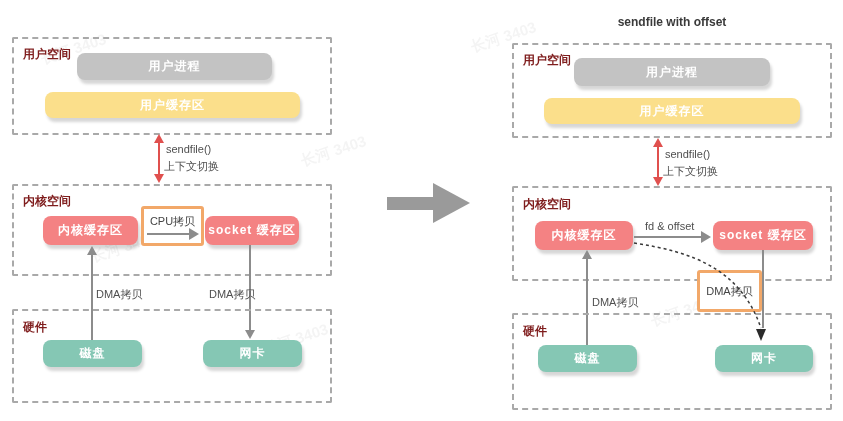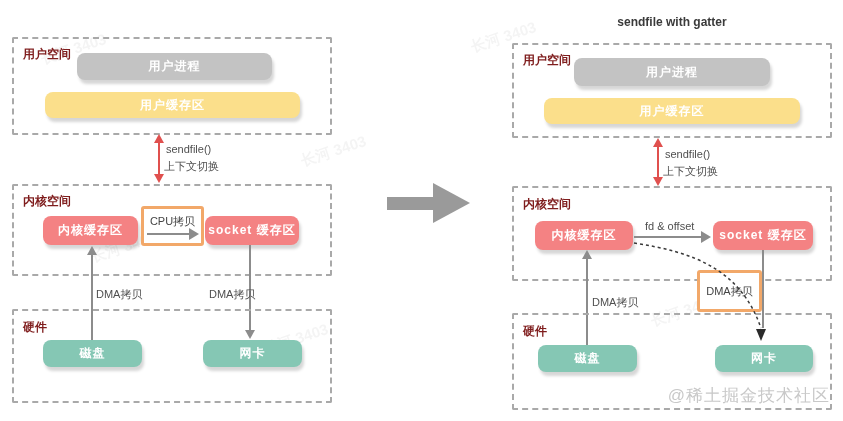--- a/index.html
+++ b/index.html
@@ -76,21 +76,21 @@
   <div class="small-label" style="left:209px;top:287px;">DMA拷贝</div>
 
   <div class="dashed-box" style="left:12px;top:309px;width:320px;height:94px;"></div>
   <div class="space-label" style="left:23px;top:319px;">硬件</div>
   <div class="pill teal-pill" style="left:43px;top:340px;width:99px;height:27px;">磁盘</div>
   <div class="pill teal-pill" style="left:203px;top:340px;width:99px;height:27px;">网卡</div>
 
   <div class="big-arrow-body" style="left:387px;top:197px;width:46px;height:13px;"></div>
   <div class="big-arrow-head" style="left:433px;top:183px;"></div>
 
-  <div class="panel-title" style="left:512px;top:15px;width:320px;">sendfile with gatter</div>
+  <div class="panel-title" style="left:512px;top:15px;width:320px;">sendfile with offset</div>
 
   <div class="dashed-box" style="left:512px;top:43px;width:320px;height:95px;"></div>
   <div class="space-label" style="left:523px;top:52px;">用户空间</div>
   <div class="pill gray-pill" style="left:574px;top:58px;width:196px;height:28px;">用户进程</div>
   <div class="pill yellow-pill" style="left:544px;top:98px;width:256px;height:26px;">用户缓存区</div>
 
   <div class="arr-up-red" style="left:653px;top:138px;"></div>
   <div class="vline-red" style="left:657px;top:145px;height:34px;"></div>
   <div class="arr-down-red" style="left:653px;top:177px;"></div>
   <div class="small-label" style="left:665px;top:148px;">sendfile()</div>
@@ -116,15 +116,14 @@
   <svg class="overlay" width="843" height="421" viewBox="0 0 843 421">
     <path d="M 634 243 C 692 252 740 268 761 328" fill="none" stroke="#3a3a3a" stroke-width="1.5" stroke-dasharray="3 3"></path>
     <polygon points="756,329 766,329 761,341" fill="#2a2a2a"></polygon>
   </svg>
 
   <div class="dashed-box" style="left:512px;top:313px;width:320px;height:97px;"></div>
   <div class="space-label" style="left:523px;top:323px;">硬件</div>
   <div class="pill teal-pill" style="left:538px;top:345px;width:99px;height:27px;">磁盘</div>
   <div class="pill teal-pill" style="left:715px;top:345px;width:98px;height:27px;">网卡</div>
 
-  <div class="wm-community" style="left:640px;top:384px;width:190px;">@稀土掘金技术社区</div>
 
 </div>
 
 </body></html>

